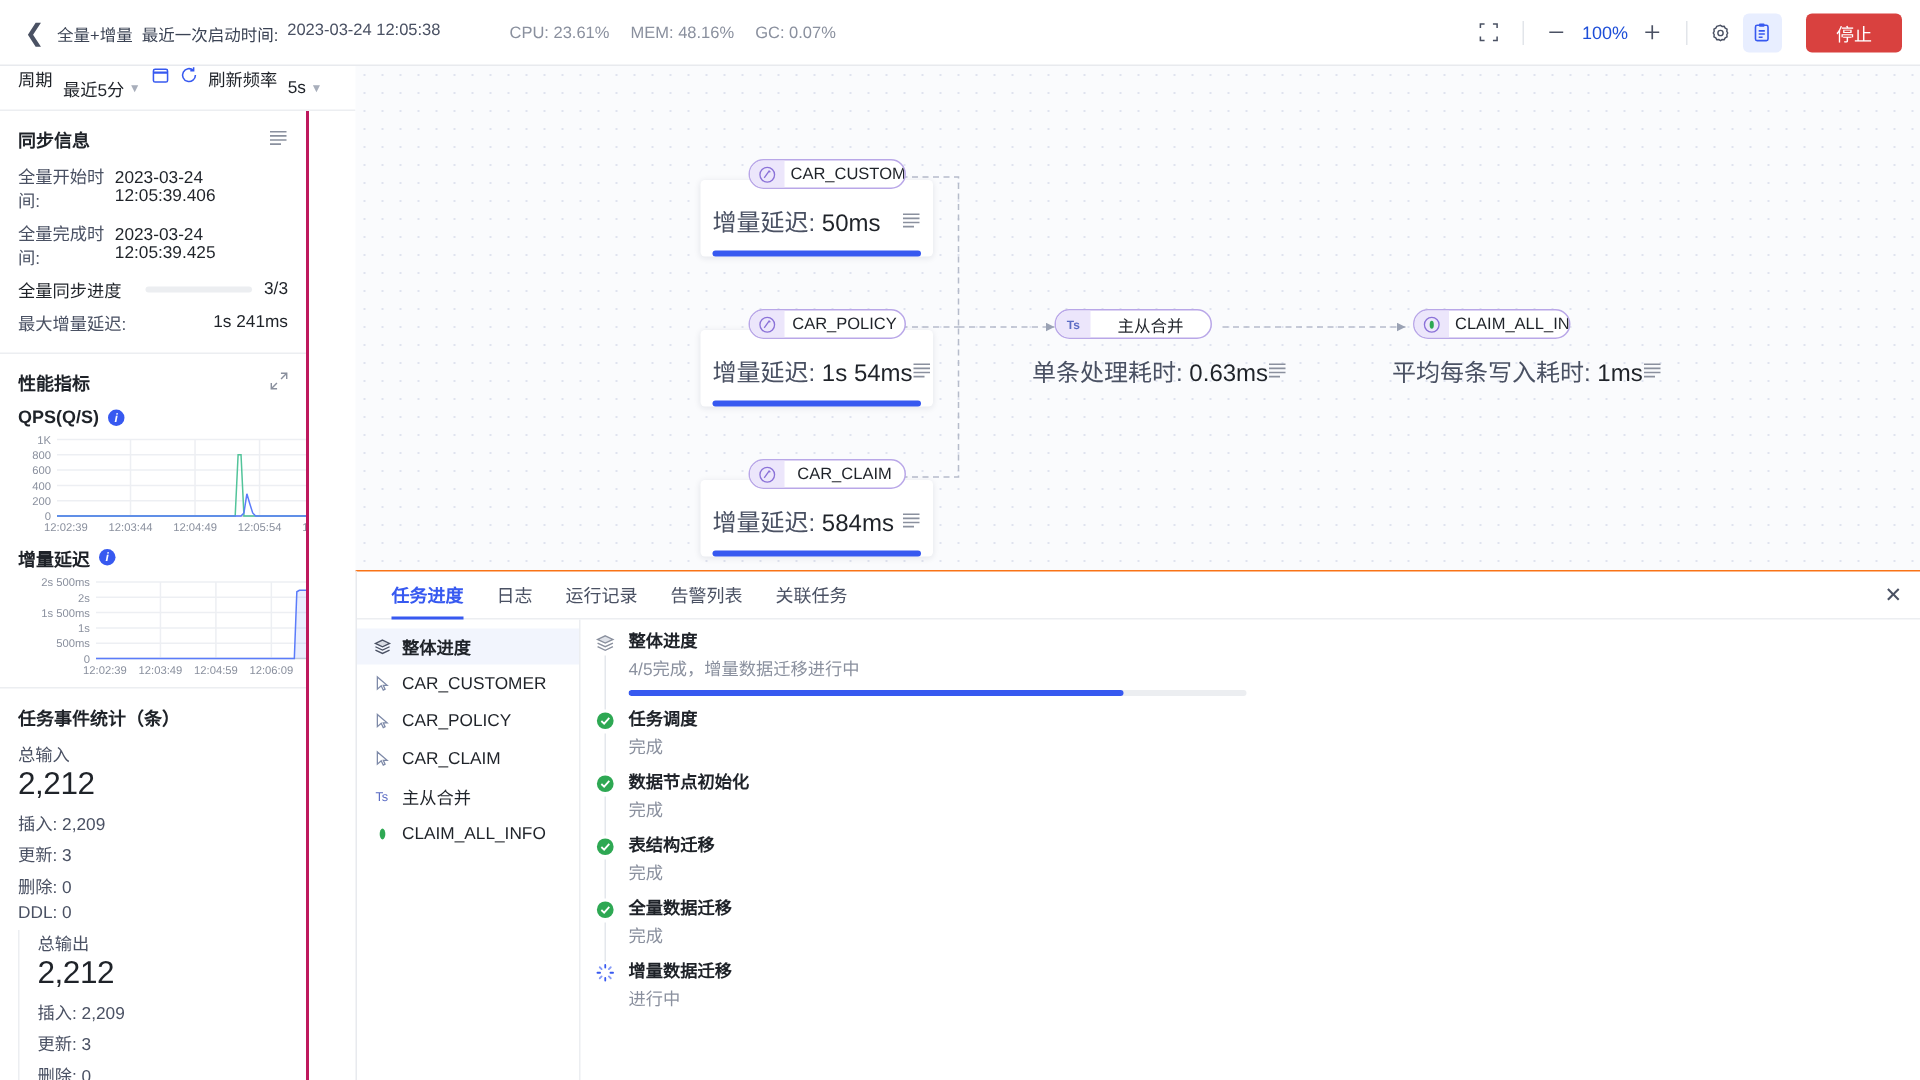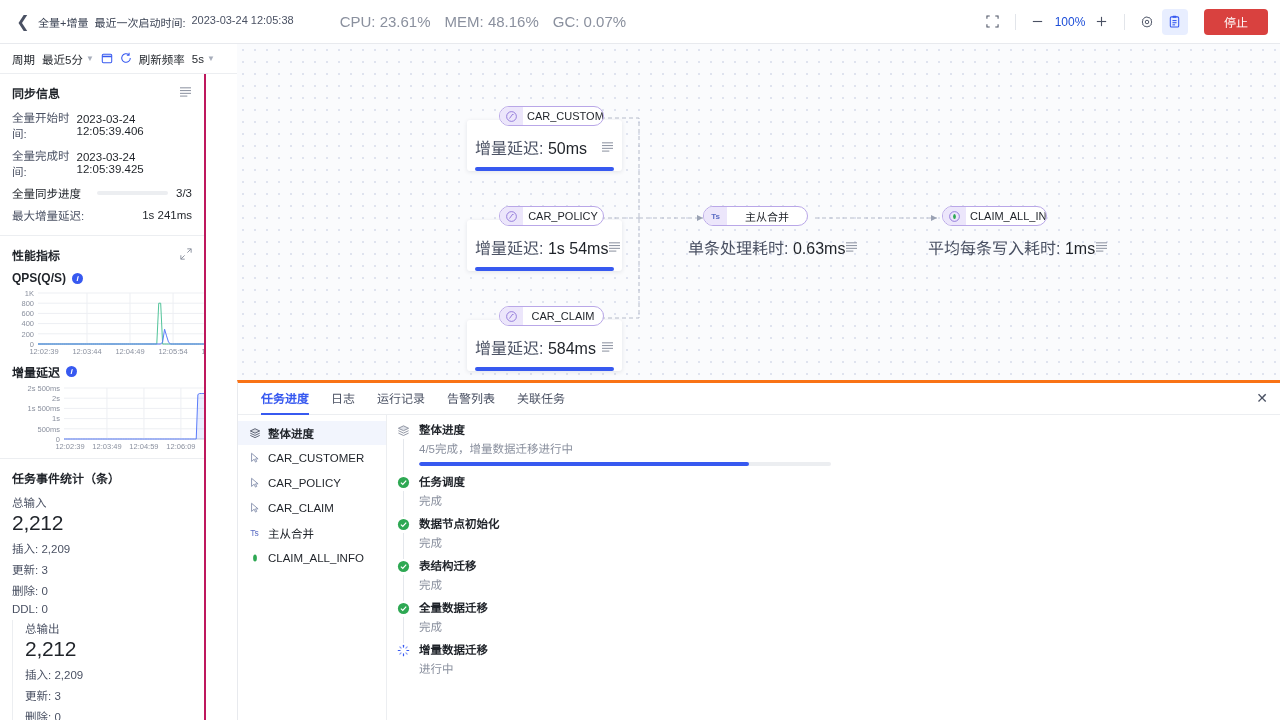--- a/index.html
+++ b/index.html
@@ -27,21 +27,21 @@
   .edit-icon { color: #8a909e; font-size: 11px; cursor: pointer; line-height: 1; }
   .status-pill {
     background: #d8f5de; color: #1a7f37; font-size: 11px;
     padding: 2px 9px; border-radius: 3px; font-weight: 400;
   }
   .subtitle-row { display: flex; align-items: flex-start; gap: 6px; font-size: 11px; color: #4a5163; }
   .subtitle-row .lbl { color: #3b4354; }
 
   .metrics {
     margin-left: 46px; display: flex; align-items: flex-end; gap: 14px;
-    font-size: 15px; color: #8a909e;
+    font-size: 11px; color: #8a909e;
   }
   .metrics .m { white-space: nowrap; }
 
   .header-spacer { flex: 1 1 auto; }
 
   .zoom-group { display: flex; align-items: center; gap: 2px; color: #4a5163; }
   .icon-btn {
     width: 26px; height: 26px; border-radius: 4px; display: flex;
     align-items: center; justify-content: center; cursor: pointer; color: #4a5163;
   }
@@ -50,21 +50,21 @@
   .zoom-val { font-size: 12px; color: #1d4ed8; min-width: 34px; text-align: center; }
   .stop-btn {
     margin-left: 16px; background: #d9413f; color: #fff; border: none;
     border-radius: 4px; font-size: 12px; padding: 0 20px; height: 26px;
     cursor: pointer; font-family: inherit;
   }
 
   
   .periodbar {
     position: absolute; left: 0; top: 44px; width: 237px; height: 30px;
-    display: flex; align-items: center; gap: 7px; padding: 0 12px;
+    display: flex; gap: 7px; padding: 0 12px;
     border-bottom: 1px solid #eceef1; background: #fff; font-size: 11.5px;
   }
   .periodbar .lab { color: #1f2329; }
   .sel { display: flex; align-items: center; gap: 3px; color: #1f2329; cursor: pointer; }
   .caret { color: #a8aebb; font-size: 8px; }
   .cal-icon { color: #3759f0; font-size: 12px; cursor: pointer; line-height: 1; }
   .refresh-icon { color: #3759f0; font-size: 12px; cursor: pointer; line-height: 1; }
 
   
   .leftpanel {
@@ -137,21 +137,21 @@
   .nc-txt { font-size: 16px; color: #4a5163; white-space: nowrap; }
   .nc-txt b { font-weight: 400; color: #1f2329; }
   .nc-menu { color: #8a909e; font-size: 12px; cursor: pointer; line-height: 1; }
   .nc-bar { height: 4px; background: #3759f0; border-radius: 2px; margin: 8px 0 0 0; }
   .nc-spacer { height: 6px; }
   .node-card.wide { width: 160px; }
 
   
   .bottom {
     position: absolute; left: 237px; top: 380px; width: 1043px; height: 340px;
-    background: #fff; border-top: 3px solid #f97316; border-left: 1px solid #e8eaee;
+    background: #fff; border-top: 1px solid #f97316; border-left: 1px solid #e8eaee;
   }
   .tabs { display: flex; align-items: center; height: 32px; border-bottom: 1px solid #eceef1; padding: 0 12px; position: relative; }
   .tab { font-size: 12px; color: #4a5163; padding: 0 11px; height: 32px; line-height: 32px; cursor: pointer; position: relative; }
   .tab.active { color: #3759f0; font-weight: 700; }
   .tab.active::after { content: ""; position: absolute; left: 11px; right: 11px; bottom: 0; height: 2px; background: #3759f0; }
   .close-x { position: absolute; right: 12px; top: 8px; color: #4a5163; font-size: 14px; cursor: pointer; line-height: 1; }
 
   .bottom-body { display: flex; height: 308px; }
   .node-list { width: 149px; padding: 6px 0 0 0; border-right: 1px solid #eceef1; flex: 0 0 149px; }
   .nl-item {

